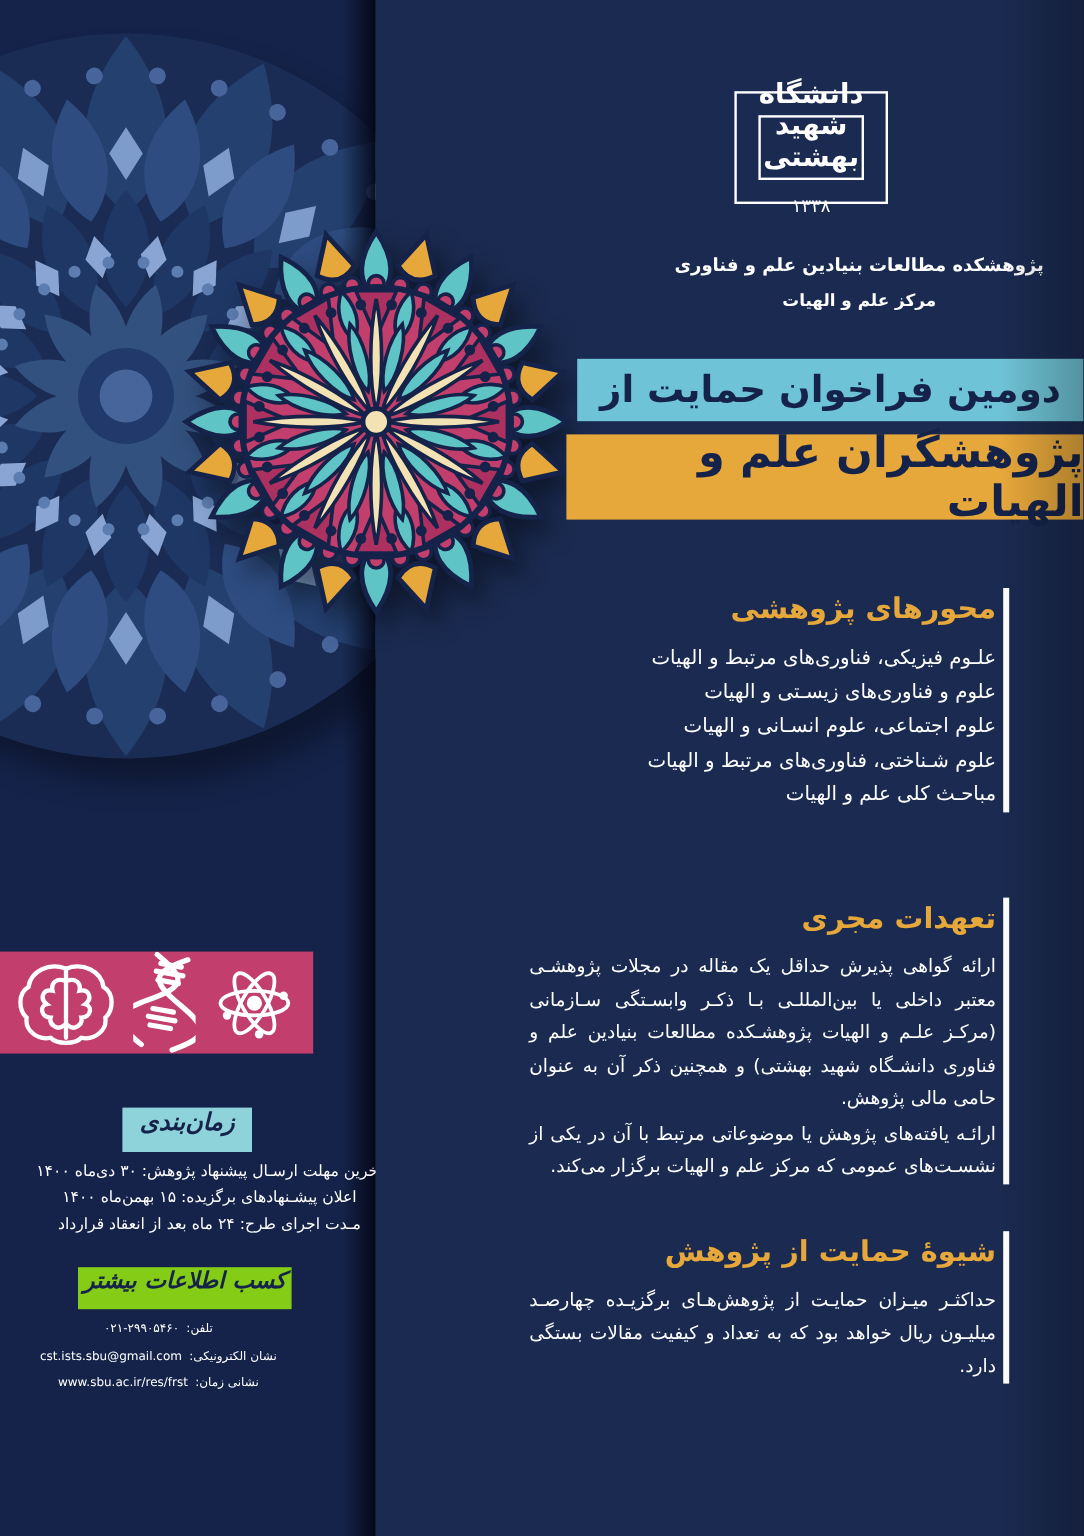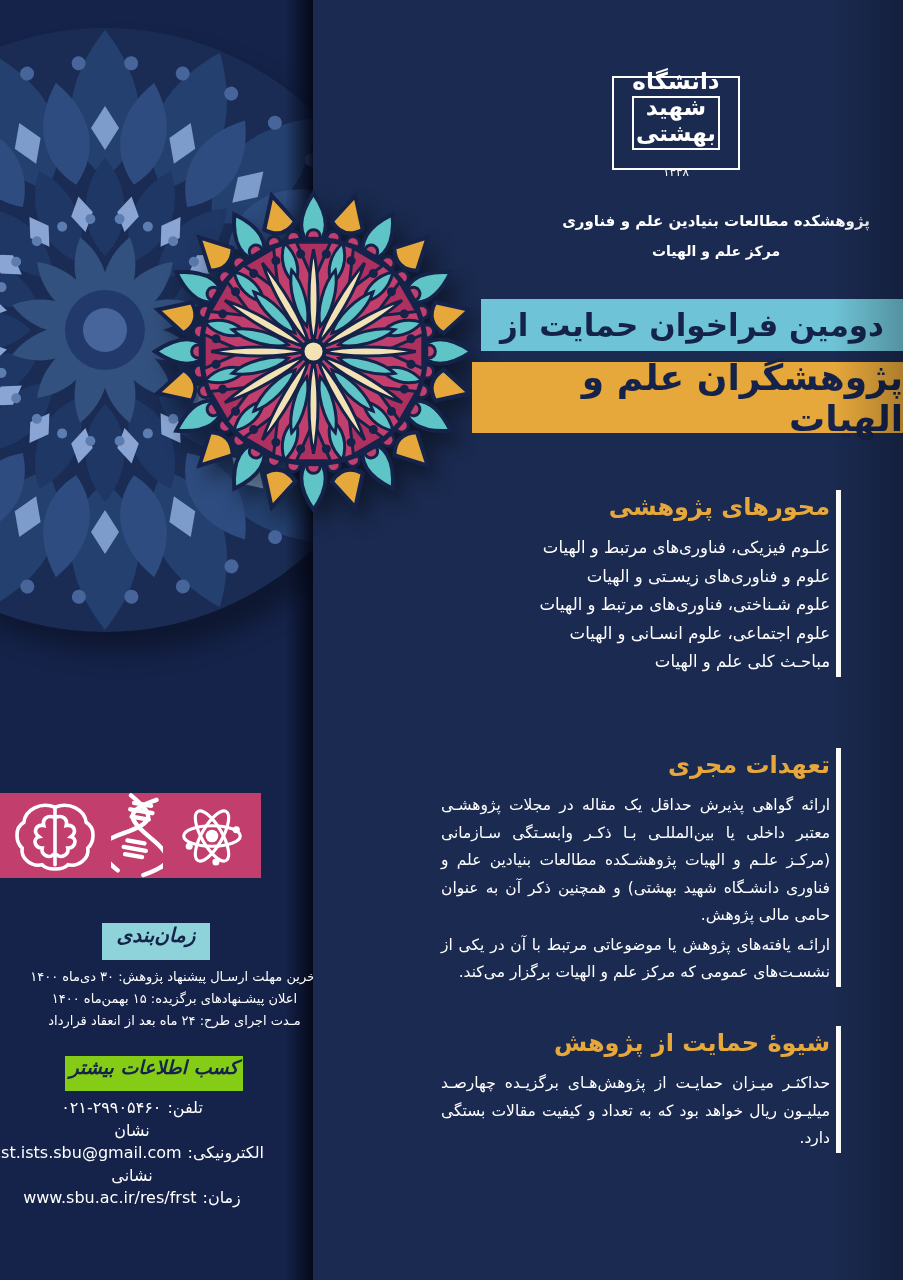--- a/index.html
+++ b/index.html
@@ -21,21 +21,21 @@
     filter:drop-shadow(16px 20px 12px rgba(0,0,0,.35));}
   .flower{position:absolute;left:141px;top:179px;z-index:10;
     filter:drop-shadow(8px 12px 10px rgba(0,0,0,.45));}
   
   .logo-frame{position:absolute;left:299px;top:76px;width:128px;height:94px;
     border:2px solid #fff;padding:18px;box-sizing:border-box;}
   .logo-inner{width:100%;height:100%;border:2px solid #fff;box-sizing:border-box;
     display:flex;flex-direction:column;align-items:center;justify-content:center;
     color:#fff;direction:rtl;}
   .logo-inner .cal{font-weight:bold;font-size:23px;line-height:26px;letter-spacing:1px;}
-  .logo-inner .year{font-size:12px;letter-spacing:2px;margin-top:19px;}
+  .logo-inner .year{font-size:15px;letter-spacing:2px;margin-top:19px;}
   .org-lines{position:absolute;left:216px;right:0;top:212px;text-align:center;
     color:#fff;direction:rtl;}
   .org-lines .l1{font-size:15px;font-weight:bold;margin-bottom:13px;}
   .org-lines .l2{font-size:14px;font-weight:bold;}
   
   .banner{position:absolute;right:0;display:flex;align-items:center;justify-content:center;
     color:#15234a;font-weight:bold;direction:rtl;z-index:12;}
   .banner-top{left:168px;top:299px;height:52px;background:#6fc3d6;font-size:31px;}
   .banner-bottom{left:159px;top:362px;height:71px;background:#e7a83b;font-size:36px;}
   
@@ -51,21 +51,21 @@
   
   .pink-banner{position:absolute;left:0;top:793px;width:261px;height:85px;background:#c23e6c;
     display:flex;align-items:center;justify-content:space-evenly;z-index:8;}
   .badge{position:absolute;display:flex;align-items:flex-start;justify-content:center;
     font-weight:bold;color:#15234a;direction:rtl;z-index:8;font-style:italic;}
   .badge-timeline{left:102px;top:923px;width:108px;height:37px;background:#8ed2da;font-size:20px;}
   .badge-contact{left:65px;top:1056px;width:178px;height:35px;background:#84cc16;font-size:19px;}
   .timeline-lines{position:absolute;left:0;top:966px;width:313px;direction:rtl;text-align:center;
     color:#fff;font-size:13px;line-height:22px;z-index:8;padding-left:18px;}
   .contact-lines{position:absolute;left:0;top:1097px;width:264px;direction:rtl;text-align:center;
-    color:#fff;font-size:16px;line-height:22.5px;z-index:8;}
+    color:#fff;font-size:10px;line-height:22.5px;z-index:8;}
   .contact-lines .lbl{margin-left:6px;}
   .contact-lines bdi{direction:ltr;unicode-bidi:isolate;}
   .icon-svg{display:block;}
 </style>
 </head>
 <body>
 
 <div class="poster">
 
   <div class="col-left">
@@ -321,22 +321,22 @@
     </div>
     <div class="banner banner-bottom">
       <span>پژوهشگران علم و الهیات</span>
     </div>
 
     <div class="section sec-axes">
       <h2>محورهای پژوهشی</h2>
       <div class="items">
         <div class="item">علـوم فیزیکی، فناوری‌های مرتبط و الهیات</div>
         <div class="item">علوم و فناوری‌های زیسـتی و الهیات</div>
+        <div class="item">علوم اجتماعی، علوم انسـانی و الهیات</div>
         <div class="item">علوم شـناختی، فناوری‌های مرتبط و الهیات</div>
-        <div class="item">علوم اجتماعی، علوم انسـانی و الهیات</div>
         <div class="item">مباحـث کلی علم و الهیات</div>
       </div>
     </div>
 
     <div class="section sec-oblig">
       <h2>تعهدات مجری</h2>
       <p>ارائه گواهی پذیرش حداقل یک مقاله در مجلات پژوهشـی معتبر داخلی یا بین‌المللـی بـا ذکـر وابسـتگی سـازمانی (مرکـز علـم و الهیات پژوهشـکده مطالعات بنیادین علم و فناوری دانشـگاه شهید بهشتی) و همچنین ذکر آن به عنوان حامی مالی پژوهش.</p>
       <p>ارائـه یافته‌های پژوهش یا موضوعاتی مرتبط با آن در یکی از نشسـت‌های عمومی که مرکز علم و الهیات برگزار می‌کند.</p>
     </div>
 

